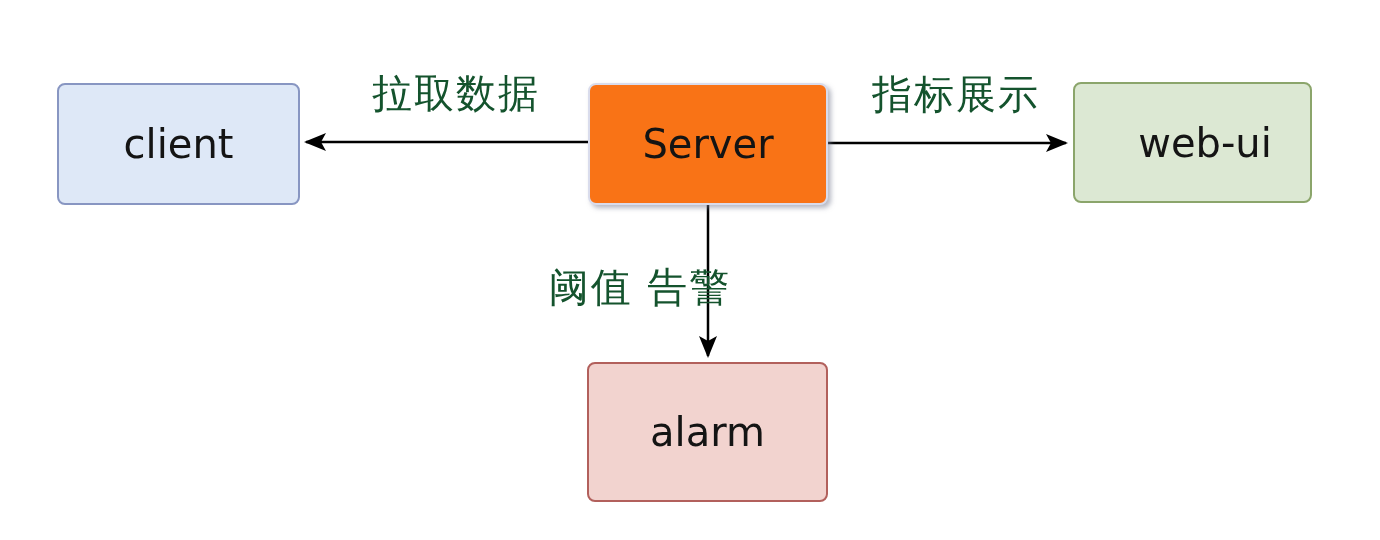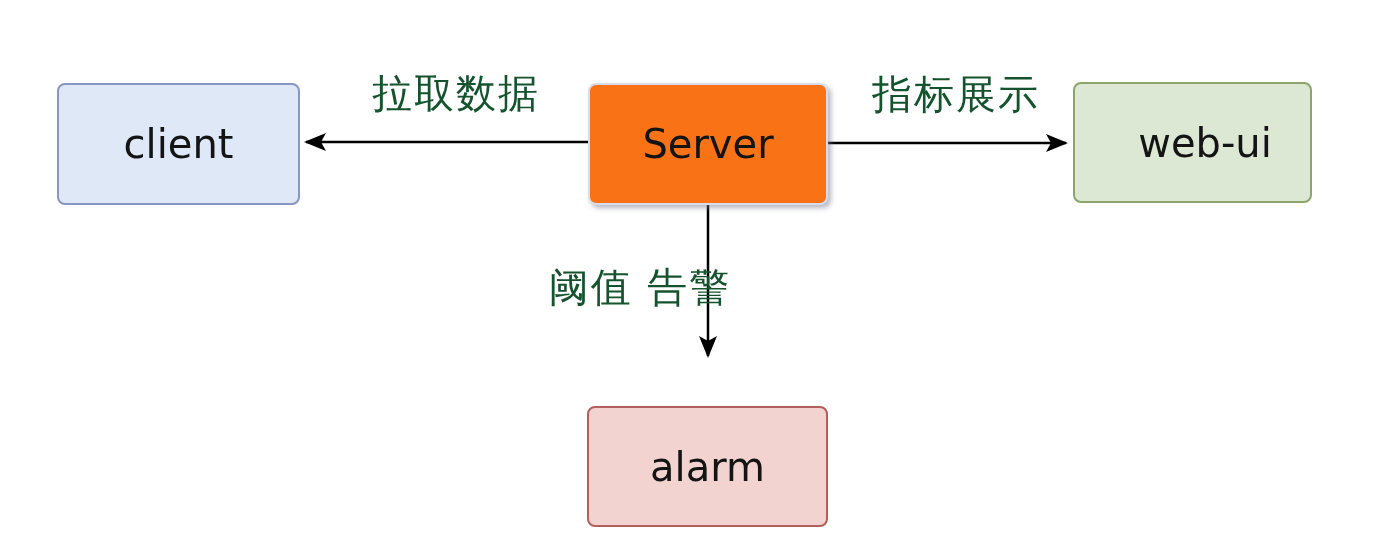--- a/index.html
+++ b/index.html
@@ -42,21 +42,21 @@
   }
   .node-label {
     font-size: 40px;
     color: #141414;
     white-space: nowrap;
   }
   .node-client { left: 57px;   top: 83px;  width: 243px; height: 122px; }
   .node-server { left: 588px;  top: 83px;  width: 240px; height: 122px;
                  box-shadow: 3px 3px 5px rgba(120,125,145,0.55); }
   .node-webui  { left: 1073px; top: 82px;  width: 239px; height: 121px; }
-  .node-alarm  { left: 587px;  top: 362px; width: 241px; height: 121px; margin-top: 44px; }
+  .node-alarm  { left: 587px;  top: 362px; width: 241px; height: 140px; }
   .edge-label {
     position: absolute;
     transform: translate(-50%, -50%);
     font-size: 40px;
     color: #14532d;
     white-space: nowrap;
     letter-spacing: 2px;
   }
   .lbl-pull      { left: 456px; top: 93px; }
   .lbl-metrics   { left: 948px; top: 94px; margin-left: 8px; }

